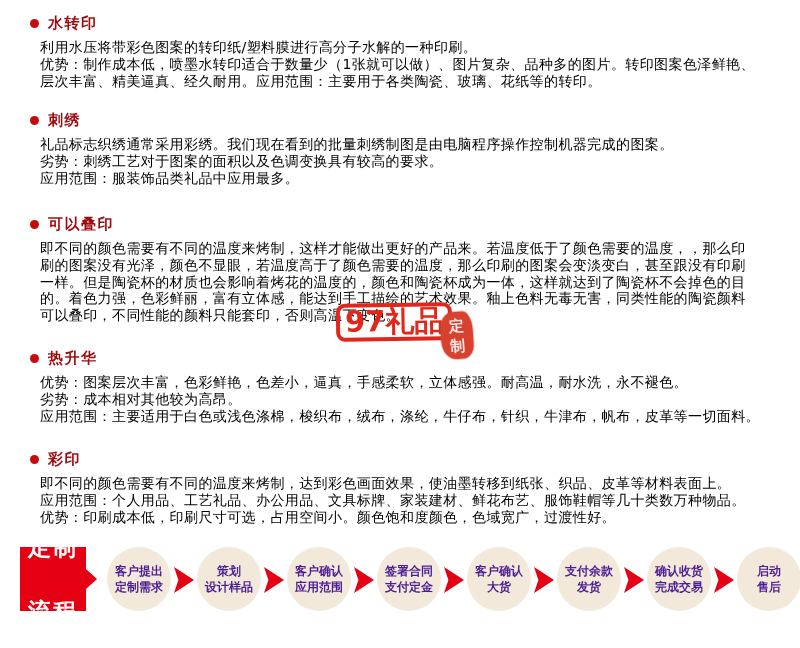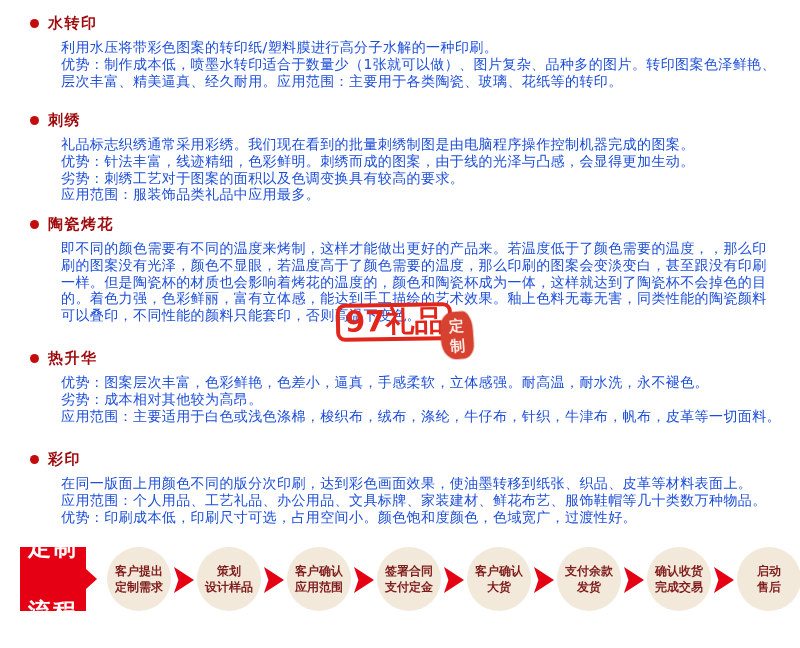--- a/index.html
+++ b/index.html
@@ -7,23 +7,22 @@
     position:relative;width:800px;height:648px;overflow:hidden;background:#fff;
     font-family:"DejaVu Sans","Liberation Sans",sans-serif;
   }
   
   .section{position:absolute;left:0;width:800px;}
   .sec-head{display:flex;align-items:center;padding-left:30px;height:20px;}
   .bullet{width:9px;height:9px;border-radius:50%;background:#c30d0d;flex:0 0 9px;}
   .sec-title{margin-left:9px;font-size:15px;font-weight:bold;color:#9e0b0e;letter-spacing:1.5px;}
   .sec-body{margin-left:40px;margin-top:6px;width:756px;}
   .body-line{
-    font-size:14px;line-height:16.8px;color:#1d4ed8;letter-spacing:0.4px;
+    font-size:14px;line-height:16.8px;color:#000000;letter-spacing:0.4px;
     white-space:nowrap;
-    margin-left:21px;
   }
   
   #watermark-badge{
     position:absolute;left:336px;top:303px;z-index:5;
     border:4px solid #e1261c;border-radius:9px;
     padding:0 5px;height:30px;line-height:29px;
     font-size:29px;font-weight:bold;color:#e1261c;
     letter-spacing:0px;transform:rotate(-1deg);background:transparent;
   }
   #watermark-seal{
@@ -47,21 +46,21 @@
     color:#fff;font-size:23px;font-weight:bold;line-height:28px;letter-spacing:2px;
   }
   #flow-box-arrow{
     position:absolute;left:86px;top:23px;width:0;height:0;
     border-left:11px solid #e60014;border-top:10px solid transparent;border-bottom:10px solid transparent;
   }
   .flow-step{
     position:absolute;top:1px;width:64px;height:64px;border-radius:50%;
     background:#f2e9da;display:flex;flex-direction:column;align-items:center;justify-content:center;
   }
-  .step-line{font-size:12px;font-weight:bold;color:#7f1d1d;line-height:16px;white-space:nowrap;}
+  .step-line{font-size:12px;font-weight:bold;color:#4c1d95;line-height:16px;white-space:nowrap;}
   .flow-arrow{
     position:absolute;top:21px;width:20px;height:26px;background:#e60014;
     clip-path:polygon(0 0,100% 50%,0 100%,22% 50%);
   }
 </style>
 </head>
 <body>
 
 <div id="page">
 
@@ -77,29 +76,28 @@
           <div class="body-line">层次丰富、精美逼真、经久耐用。应用范围：主要用于各类陶瓷、玻璃、花纸等的转印。</div>
         </div>
       </div>
       <div class="section" style="top: 110px;">
         <div class="sec-head">
           <span class="bullet"></span>
           <span class="sec-title">刺绣</span>
         </div>
         <div class="sec-body">
           <div class="body-line">礼品标志织绣通常采用彩绣。我们现在看到的批量刺绣制图是由电脑程序操作控制机器完成的图案。</div>
-          <div class="body-line">优势：针法丰富，线迹精细，色彩鲜明。刺绣而成的图案，由于线的光泽与凸感，会显得更加生动。</div>
           <div class="body-line">劣势：刺绣工艺对于图案的面积以及色调变换具有较高的要求。</div>
           <div class="body-line">应用范围：服装饰品类礼品中应用最多。</div>
         </div>
       </div>
       <div class="section" style="top: 214px;">
         <div class="sec-head">
           <span class="bullet"></span>
-          <span class="sec-title">陶瓷烤花</span>
+          <span class="sec-title">可以叠印</span>
         </div>
         <div class="sec-body">
           <div class="body-line">即不同的颜色需要有不同的温度来烤制，这样才能做出更好的产品来。若温度低于了颜色需要的温度，，那么印</div>
           <div class="body-line">刷的图案没有光泽，颜色不显眼，若温度高于了颜色需要的温度，那么印刷的图案会变淡变白，甚至跟没有印刷</div>
           <div class="body-line">一样。但是陶瓷杯的材质也会影响着烤花的温度的，颜色和陶瓷杯成为一体，这样就达到了陶瓷杯不会掉色的目</div>
           <div class="body-line">的。着色力强，色彩鲜丽，富有立体感，能达到手工描绘的艺术效果。釉上色料无毒无害，同类性能的陶瓷颜料</div>
           <div class="body-line">可以叠印，不同性能的颜料只能套印，否则高温下变色。</div>
         </div>
       </div>
       <div class="section" style="top: 348px;">
@@ -112,21 +110,21 @@
           <div class="body-line">劣势：成本相对其他较为高昂。</div>
           <div class="body-line">应用范围：主要适用于白色或浅色涤棉，梭织布，绒布，涤纶，牛仔布，针织，牛津布，帆布，皮革等一切面料。</div>
         </div>
       </div>
       <div class="section" style="top: 449px;">
         <div class="sec-head">
           <span class="bullet"></span>
           <span class="sec-title">彩印</span>
         </div>
         <div class="sec-body">
-          <div class="body-line">在同一版面上用颜色不同的版分次印刷，达到彩色画面效果，使油墨转移到纸张、织品、皮革等材料表面上。</div>
+          <div class="body-line">即不同的颜色需要有不同的温度来烤制，达到彩色画面效果，使油墨转移到纸张、织品、皮革等材料表面上。</div>
           <div class="body-line">应用范围：个人用品、工艺礼品、办公用品、文具标牌、家装建材、鲜花布艺、服饰鞋帽等几十类数万种物品。</div>
           <div class="body-line">优势：印刷成本低，印刷尺寸可选，占用空间小。颜色饱和度颜色，色域宽广，过渡性好。</div>
         </div>
       </div>
     </div>
 
   <div id="watermark-badge">
     <span>97礼品</span>
   </div>
   <div id="watermark-seal">

